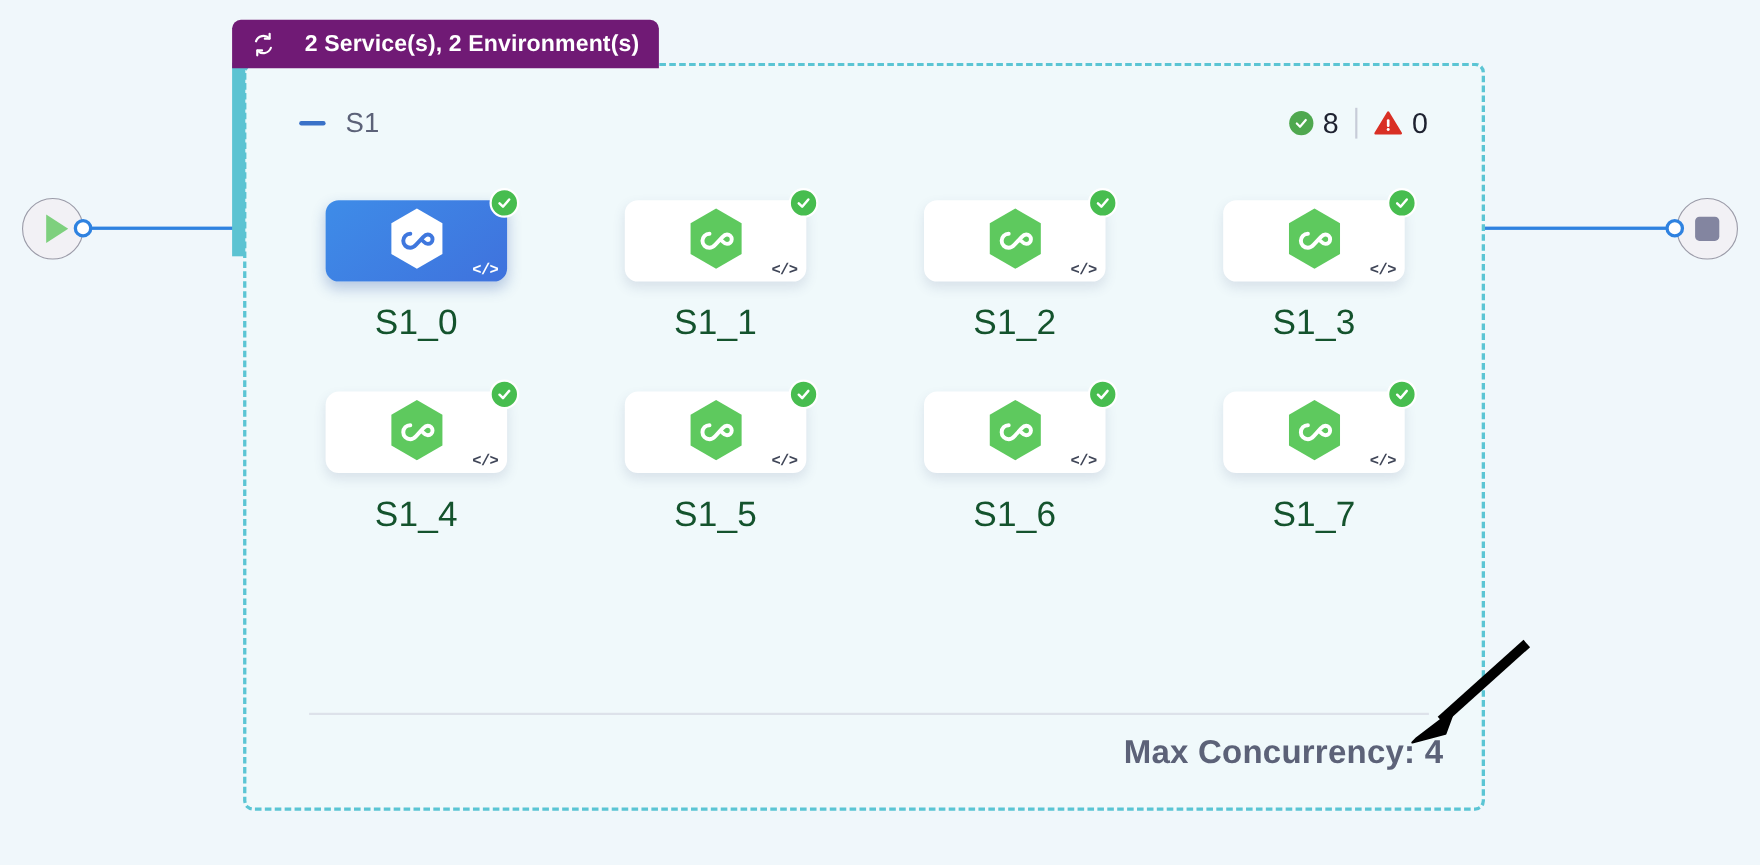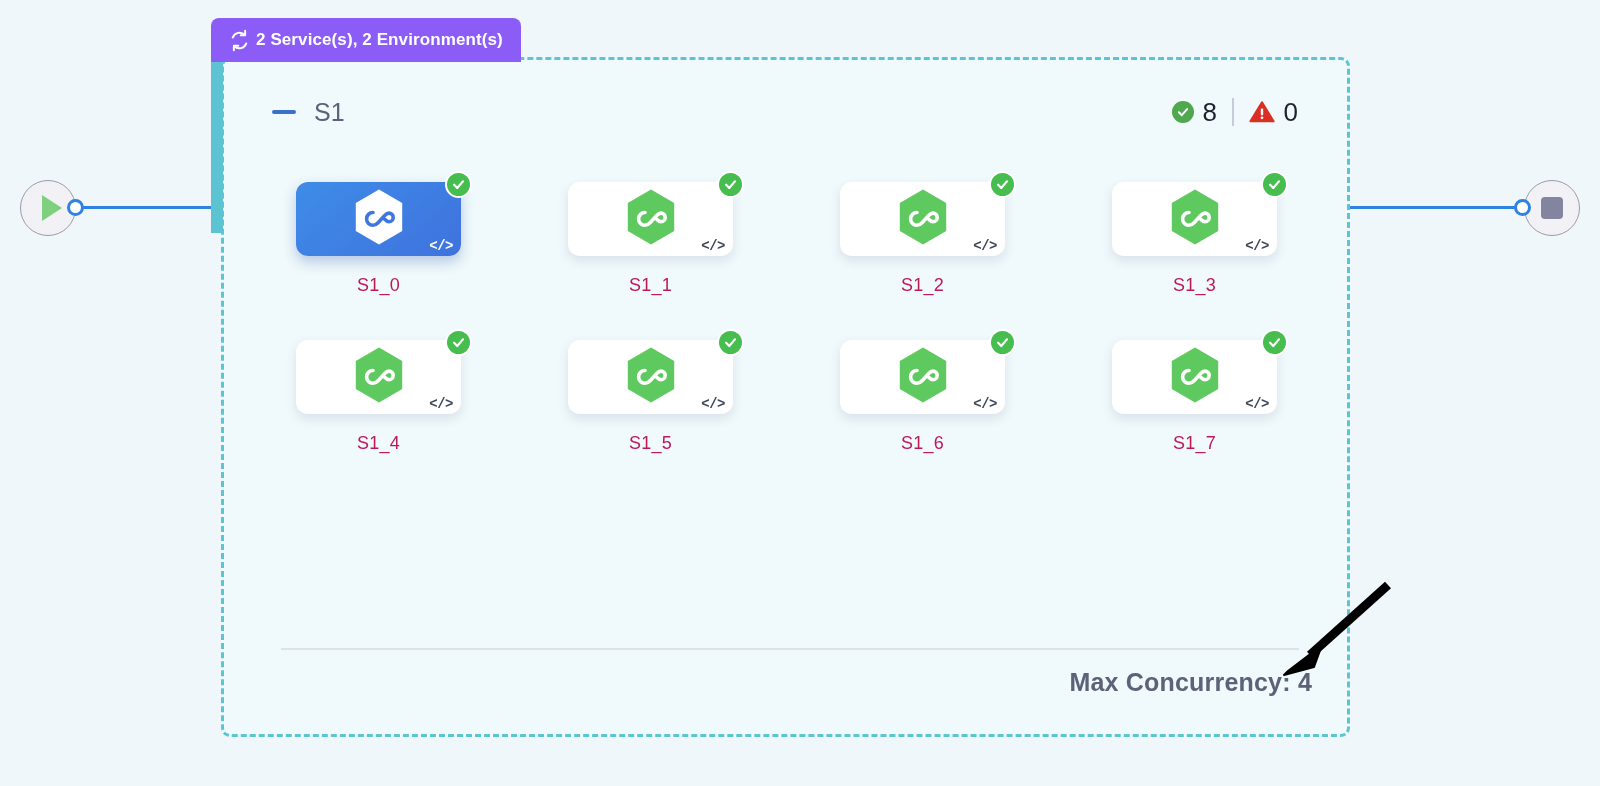--- a/index.html
+++ b/index.html
@@ -84,28 +84,28 @@
     border-radius: 9px;
     background: #f0f9fb;
     box-sizing: border-box;
   }
 
   #loop-tab {
     position: absolute;
     left: 211px;
     top: 18px;
     height: 44px;
-    background: #8b5cf6;
+    background: #701a75;
     border-radius: 8px 8px 0 0;
     display: flex;
     align-items: center;
-    gap: 4px;
+    gap: 25px;
     padding: 0 18px 0 16px;
     color: #ffffff;
-    font-size: 17px;
+    font-size: 21px;
     font-weight: 700;
     letter-spacing: .1px;
     z-index: 4;
     box-sizing: border-box;
   }
   #loop-tab .loop-icon { display: flex; align-items: center; }
 
   
   #loop-rail {
     position: absolute;
@@ -219,39 +219,39 @@
     font-family: "Liberation Mono", monospace;
     font-size: 14px;
     font-weight: 700;
     color: #3f4557;
     letter-spacing: -.5px;
   }
   .node-card.selected .code-glyph { color: #ffffff; }
 
   .node-label {
     margin-top: 19px;
-    font-size: 18px;
-    color: #be185d;
+    font-size: 32px;
+    color: #14532d;
     letter-spacing: .2px;
   }
 
   
   #footer-rule {
     position: absolute;
     left: 281px;
     top: 648px;
     width: 1018px;
     height: 1.5px;
     background: #dde2ea;
   }
   #max-concurrency {
     position: absolute;
     right: 288px;
     top: 668px;
-    font-size: 25px;
+    font-size: 30px;
     font-weight: 700;
     color: #5c6278;
     letter-spacing: .2px;
   }
 
   
   #annotation-arrow {
     position: absolute;
     left: 1270px;
     top: 575px;

